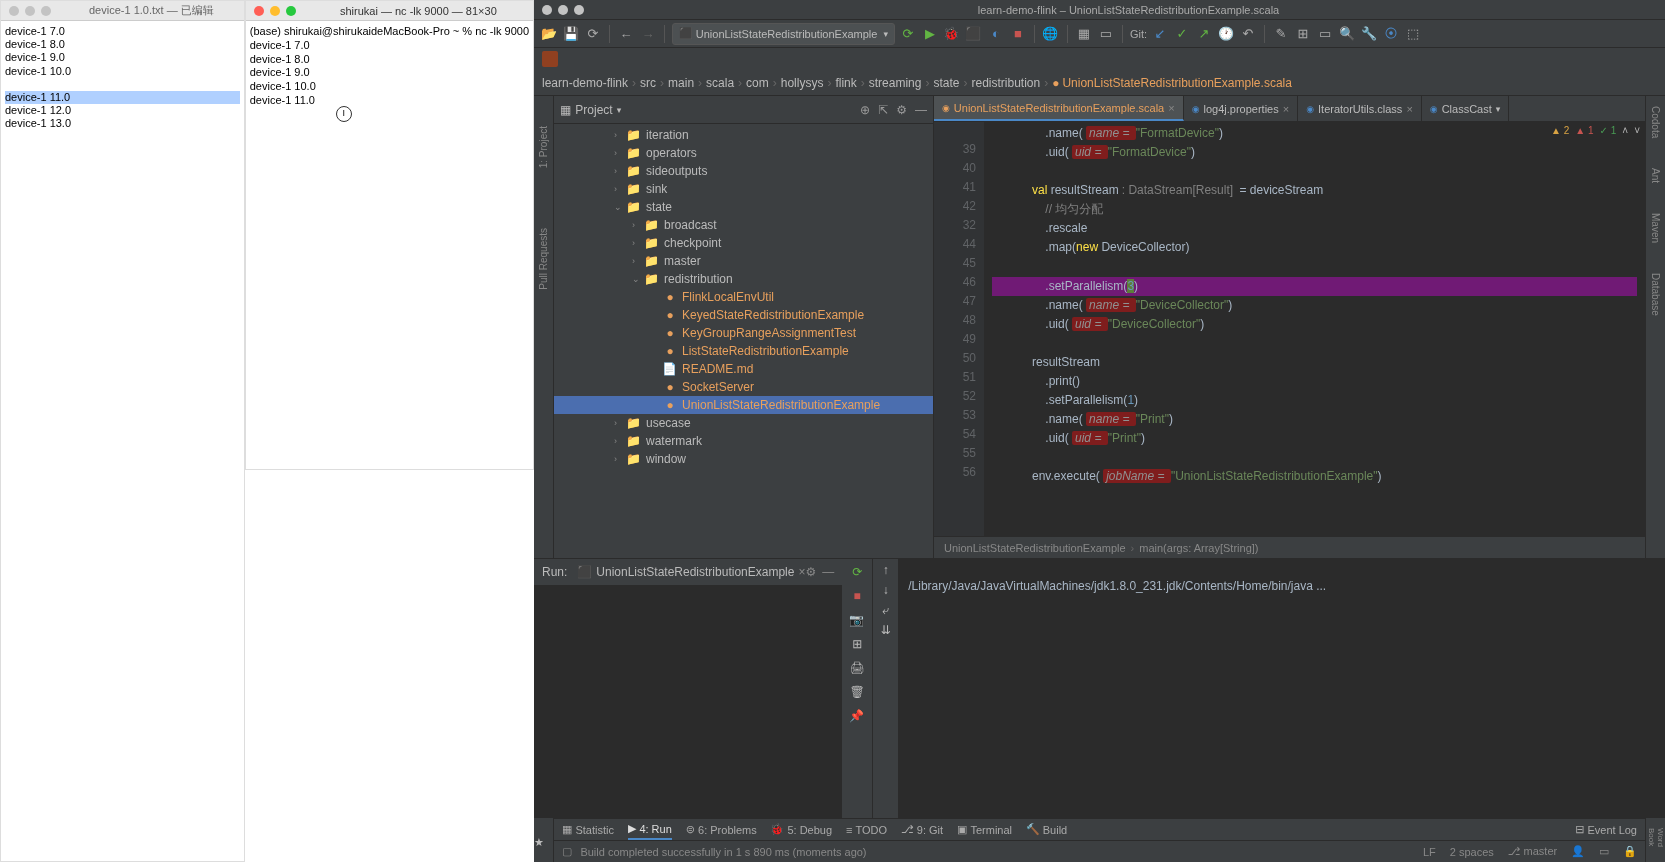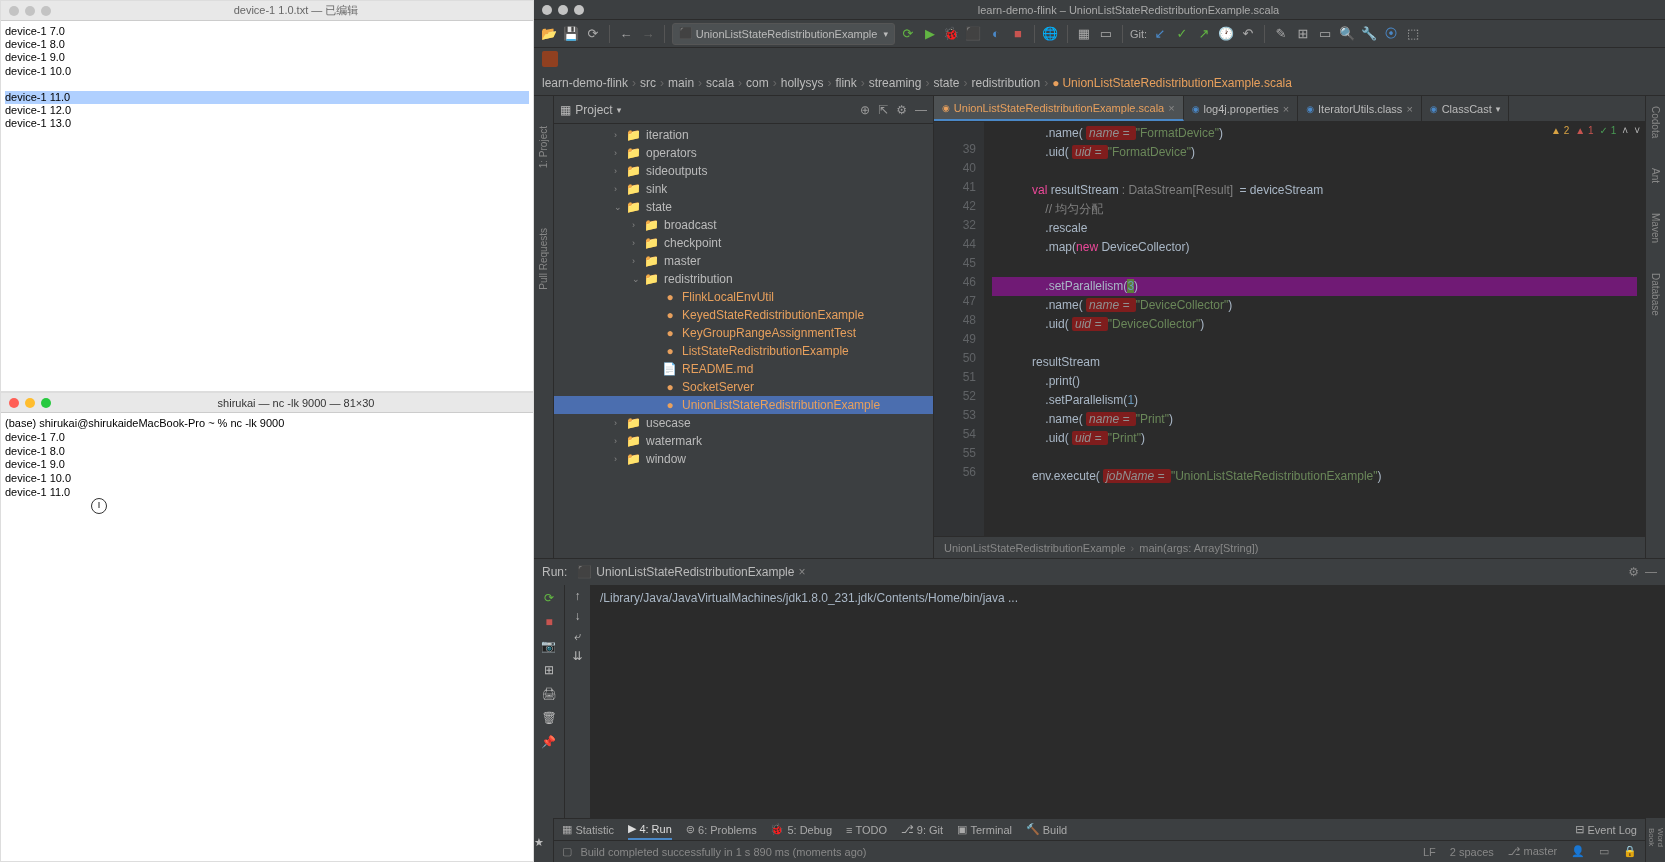--- a/index.html
+++ b/index.html
@@ -1,19 +1,19 @@
 <!DOCTYPE html>
 <html><head>
 <meta charset="utf-8">
 <style>
 * { margin: 0; padding: 0; box-sizing: border-box; font-family: -apple-system, BlinkMacSystemFont, 'Segoe UI', sans-serif; }
 body { display: flex; width: 1665px; height: 862px; overflow: hidden; background: #f0f0f0; }
 
 
-.left-panel { width: 534px; display: flex; flex-direction: column; background: #fff; }
+.left-panel { width: 534px; display: flex; flex-direction: row; background: #fff; }
 .text-editor { flex: 1; background: #fff; border: 1px solid #ddd; }
 .text-editor-titlebar { height: 20px; display: flex; align-items: center; background: #e8e8e8; border-bottom: 1px solid #ccc; font-size: 11px; color: #666; }
 .traffic-lights { display: flex; gap: 6px; padding: 0 8px; }
 .traffic-light { width: 10px; height: 10px; border-radius: 50%; }
 .tl-gray { background: #c3c3c3; }
 .tl-red { background: #ff5f56; }
 .tl-yellow { background: #ffbd2e; }
 .tl-green { background: #27c93f; }
 .text-editor-title { flex: 1; text-align: center; }
 .text-editor-content { font-family: Menlo, monospace; font-size: 11px; padding: 4px; line-height: 1.2; }
@@ -70,47 +70,47 @@
 .editor-tabs { height: 26px; display: flex; align-items: stretch; background: #3c3f41; border-bottom: 1px solid #2b2b2b; font-size: 11px; }
 .editor-tab { display: flex; align-items: center; padding: 0 8px; border-right: 1px solid #2b2b2b; cursor: pointer; gap: 4px; }
 .editor-tab.active { background: #4e5254; border-bottom: 2px solid #4a88c7; }
 .editor-tab .close { color: #888; }
 .tab-name-orange { color: #e8a05d; }
 .tab-name-normal { color: #bbb; }
 
 .code-area { flex: 1; display: flex; position: relative; font-family: Menlo, monospace; font-size: 12px; overflow: hidden; }
 .gutter { width: 50px; background: #313335; color: #606366; text-align: right; padding: 18px 8px 2px 2px; line-height: 19px; }
 .code { flex: 1; padding: 2px 8px; line-height: 19px; color: #a9b7c6; overflow: hidden; white-space: pre; }
-.code .kw { color: #ec4899; }
+.code .kw { color: #fde047; }
 .code .str { color: #6a8759; }
 .code .num { color: #6897bb; }
 .code .param { color: #909090; background: #7f1d1d; font-style: italic; padding: 0 3px; border-radius: 2px; }
 .code .comment { color: #808080; }
 .code .highlight-line { background: #701a75; margin-top: 20px; }
 .code .caret { background: #5c7e3a; }
 .status-indicators { position: absolute; right: 5px; top: 3px; display: flex; gap: 6px; font-size: 10px; align-items:center; }
 .badge-warn { color: #d9a343; }
 .badge-err { color: #c75450; }
 .badge-ok { color: #499c54; }
 
 .editor-breadcrumb { height: 22px; display: flex; align-items: center; background: #3c3f41; border-top: 1px solid #2b2b2b; padding: 0 10px; font-size: 11px; color: #888; }
 .editor-breadcrumb .sep { margin: 0 5px; color: #666; }
 
 .right-gutter { width: 20px; background: #3c3f41; border-left: 1px solid #2b2b2b; display: flex; flex-direction: column; align-items: center; padding-top: 10px; gap: 30px; }
 
-.run-panel { border-top: 1px solid #2b2b2b; background: #2b2b2b; display: flex; flex-direction: column; height: 260px; }
+.run-panel { border-top: 1px solid #2b2b2b; background: #2b2b2b; display: flex; flex-direction: row; height: 260px; }
 .run-header { height: 26px; display: flex; align-items: center; background: #3c3f41; padding: 0 8px; font-size: 12px; }
 .run-header .label { color: #bbb; }
 .run-header .config { flex: 1; display: flex; align-items: center; gap: 4px; padding-left: 10px; }
 .run-header .icons { display: flex; gap: 6px; color: #888; }
 .run-body { flex: 1; display: flex; }
 .run-toolbar { width: 30px; background: #3c3f41; display: flex; flex-direction: column; align-items: center; padding: 4px 0; gap: 6px; }
 .run-toolbar .btn { width: 18px; height: 18px; display:flex;align-items:center;justify-content:center; font-size: 12px; }
 .run-toolbar2 { width: 26px; background: #3c3f41; display: flex; flex-direction: column; align-items: center; padding: 4px 0; gap: 6px; border-left: 1px solid #2b2b2b; }
-.run-output { flex: 1; background: #2b2b2b; padding: 6px 10px; font-family: Menlo, monospace; font-size: 12px; color: #a9b7c6; }
+.run-output { flex: 1; background: #2b2b2b; padding: 20px 10px; font-family: Menlo, monospace; font-size: 12px; color: #a9b7c6; }
 
 .bottom-tabs { height: 22px; display: flex; align-items: center; background: #3c3f41; border-top: 1px solid #2b2b2b; padding: 0 8px; font-size: 11px; gap: 14px; }
 .bottom-tab { display: flex; align-items: center; gap: 3px; color: #aaa; cursor: pointer; }
 .bottom-tab.active { color: #ddd; border-bottom: 2px solid #4a88c7; height:100%;}
 .bottom-tabs .spacer { flex: 1; }
 
 .status-bar { height: 22px; display: flex; align-items: center; background: #3c3f41; border-top: 1px solid #2b2b2b; padding: 0 8px; font-size: 11px; color: #888; }
 .status-bar .right { margin-left: auto; display: flex; gap: 14px; align-items:center; }
 .lock-icon::before { content: "🔒"; font-size: 11px; }
 </style>

